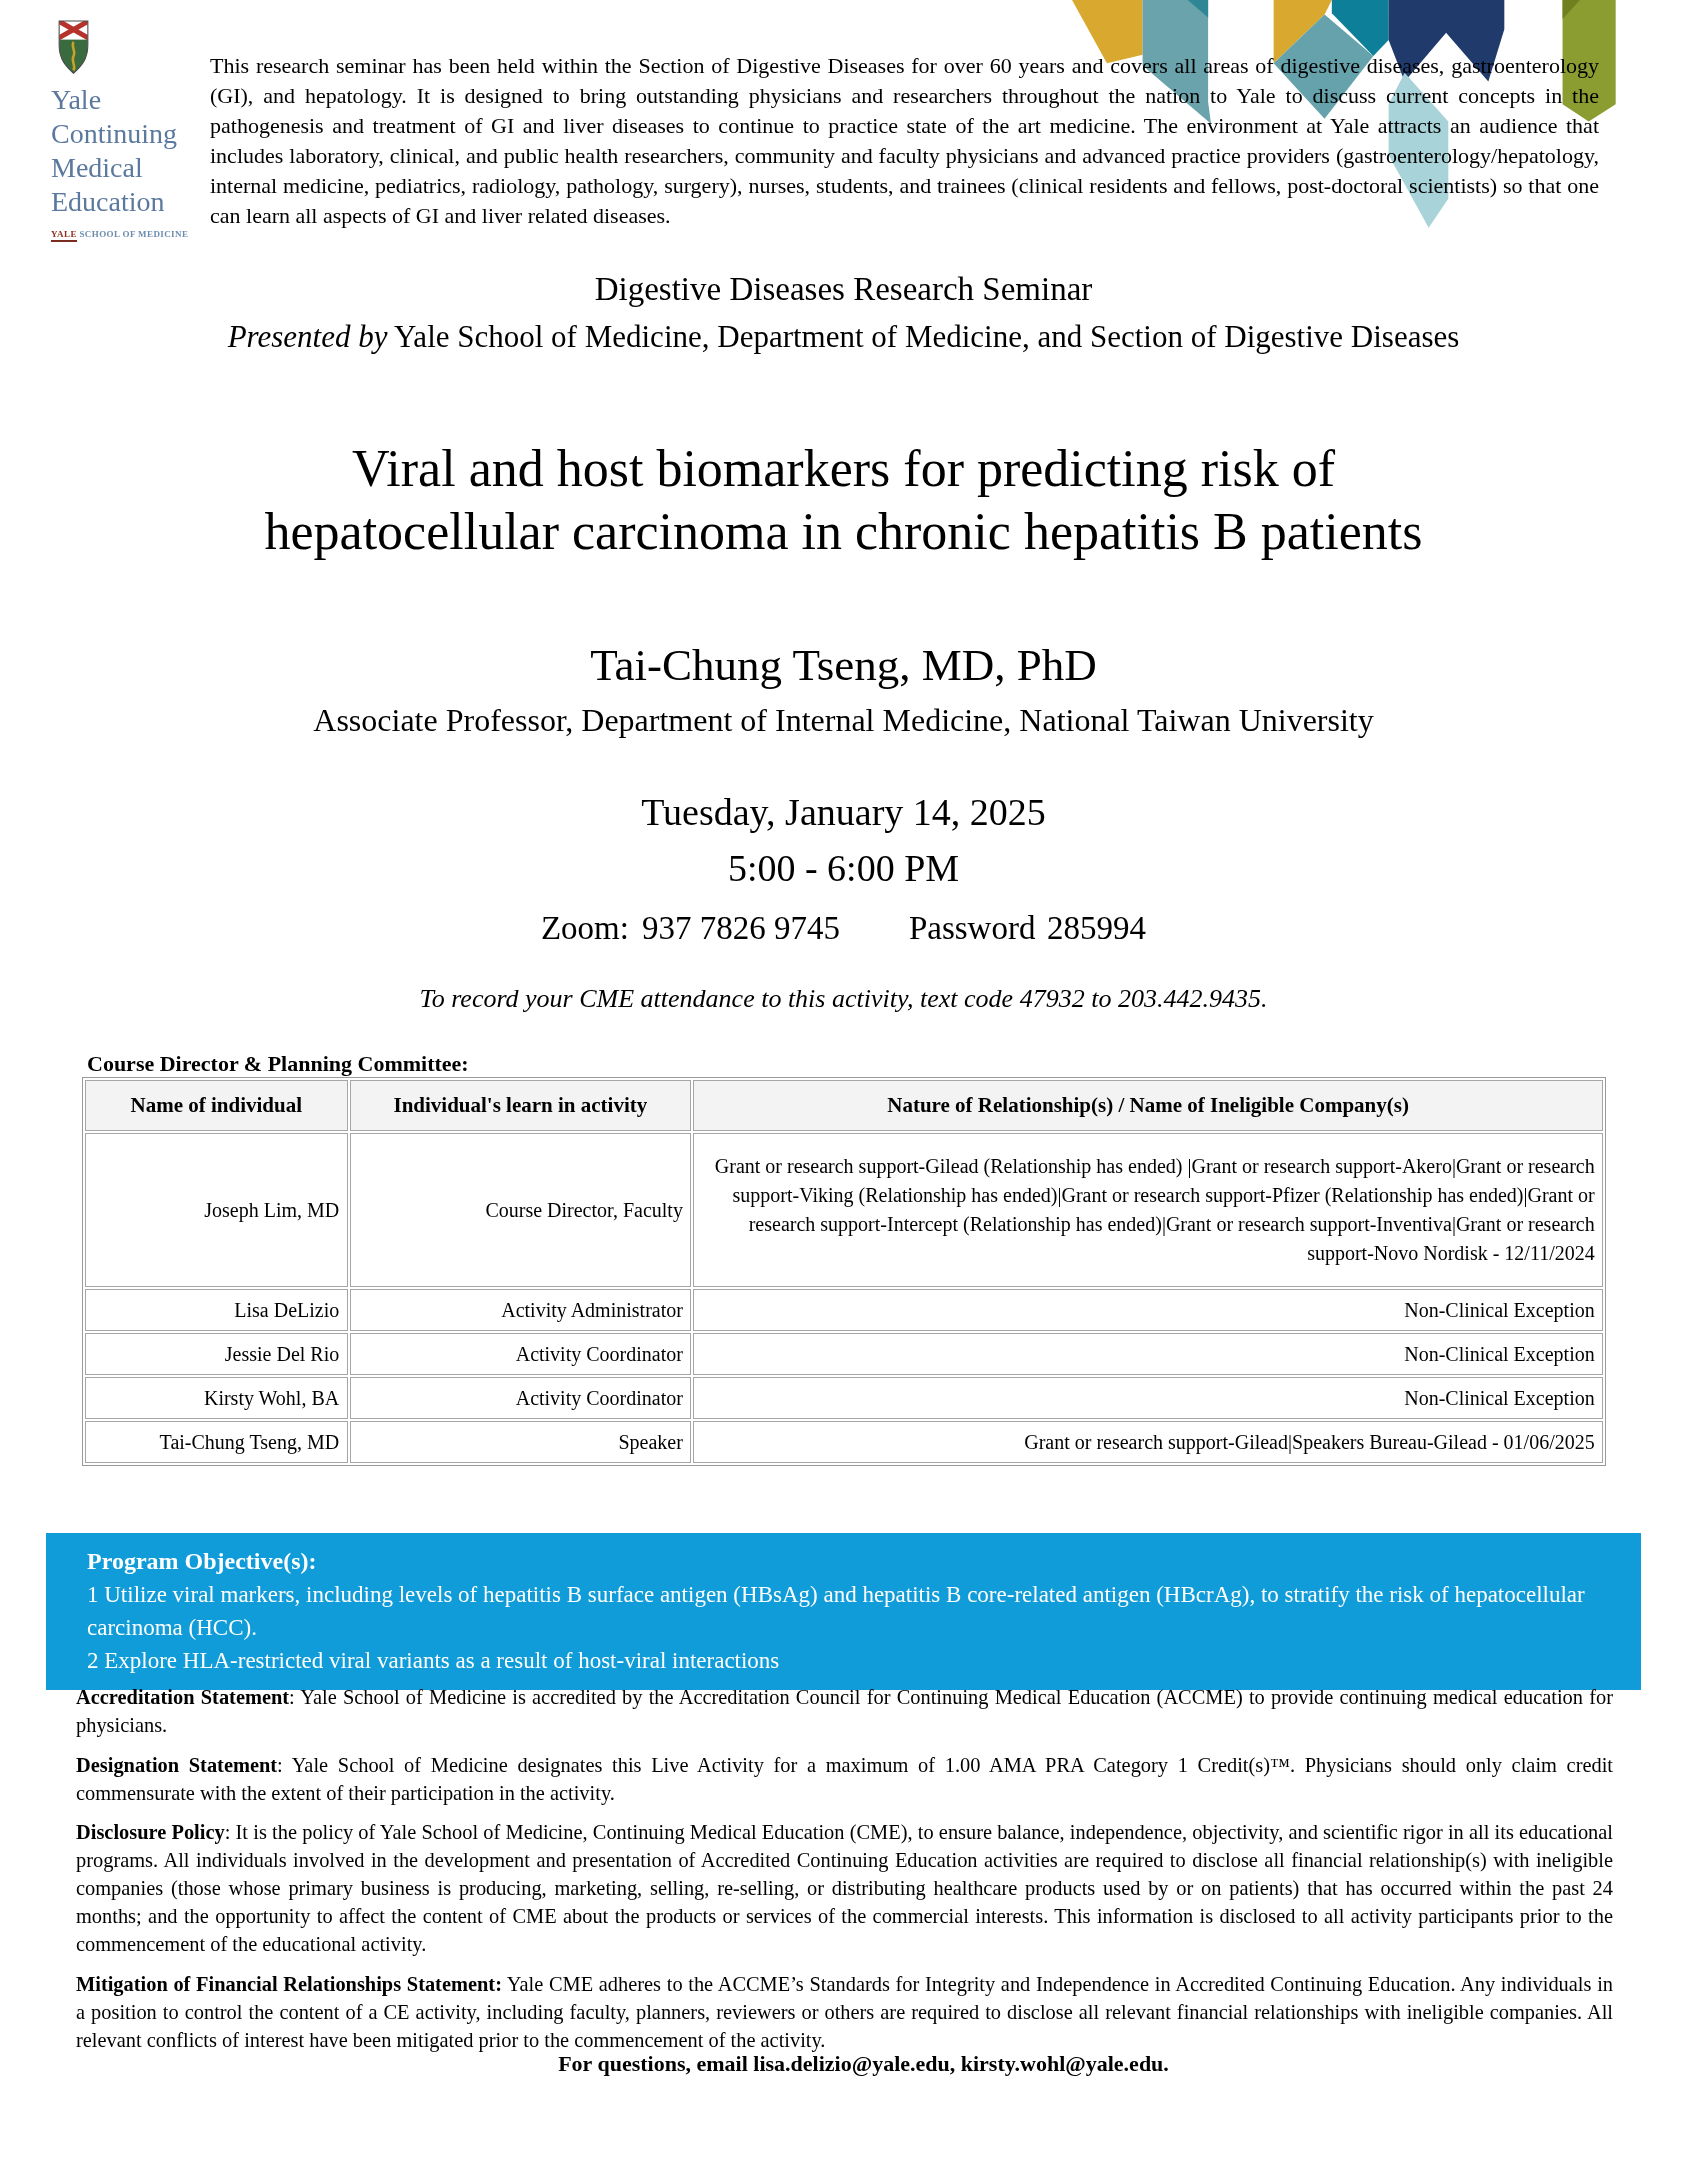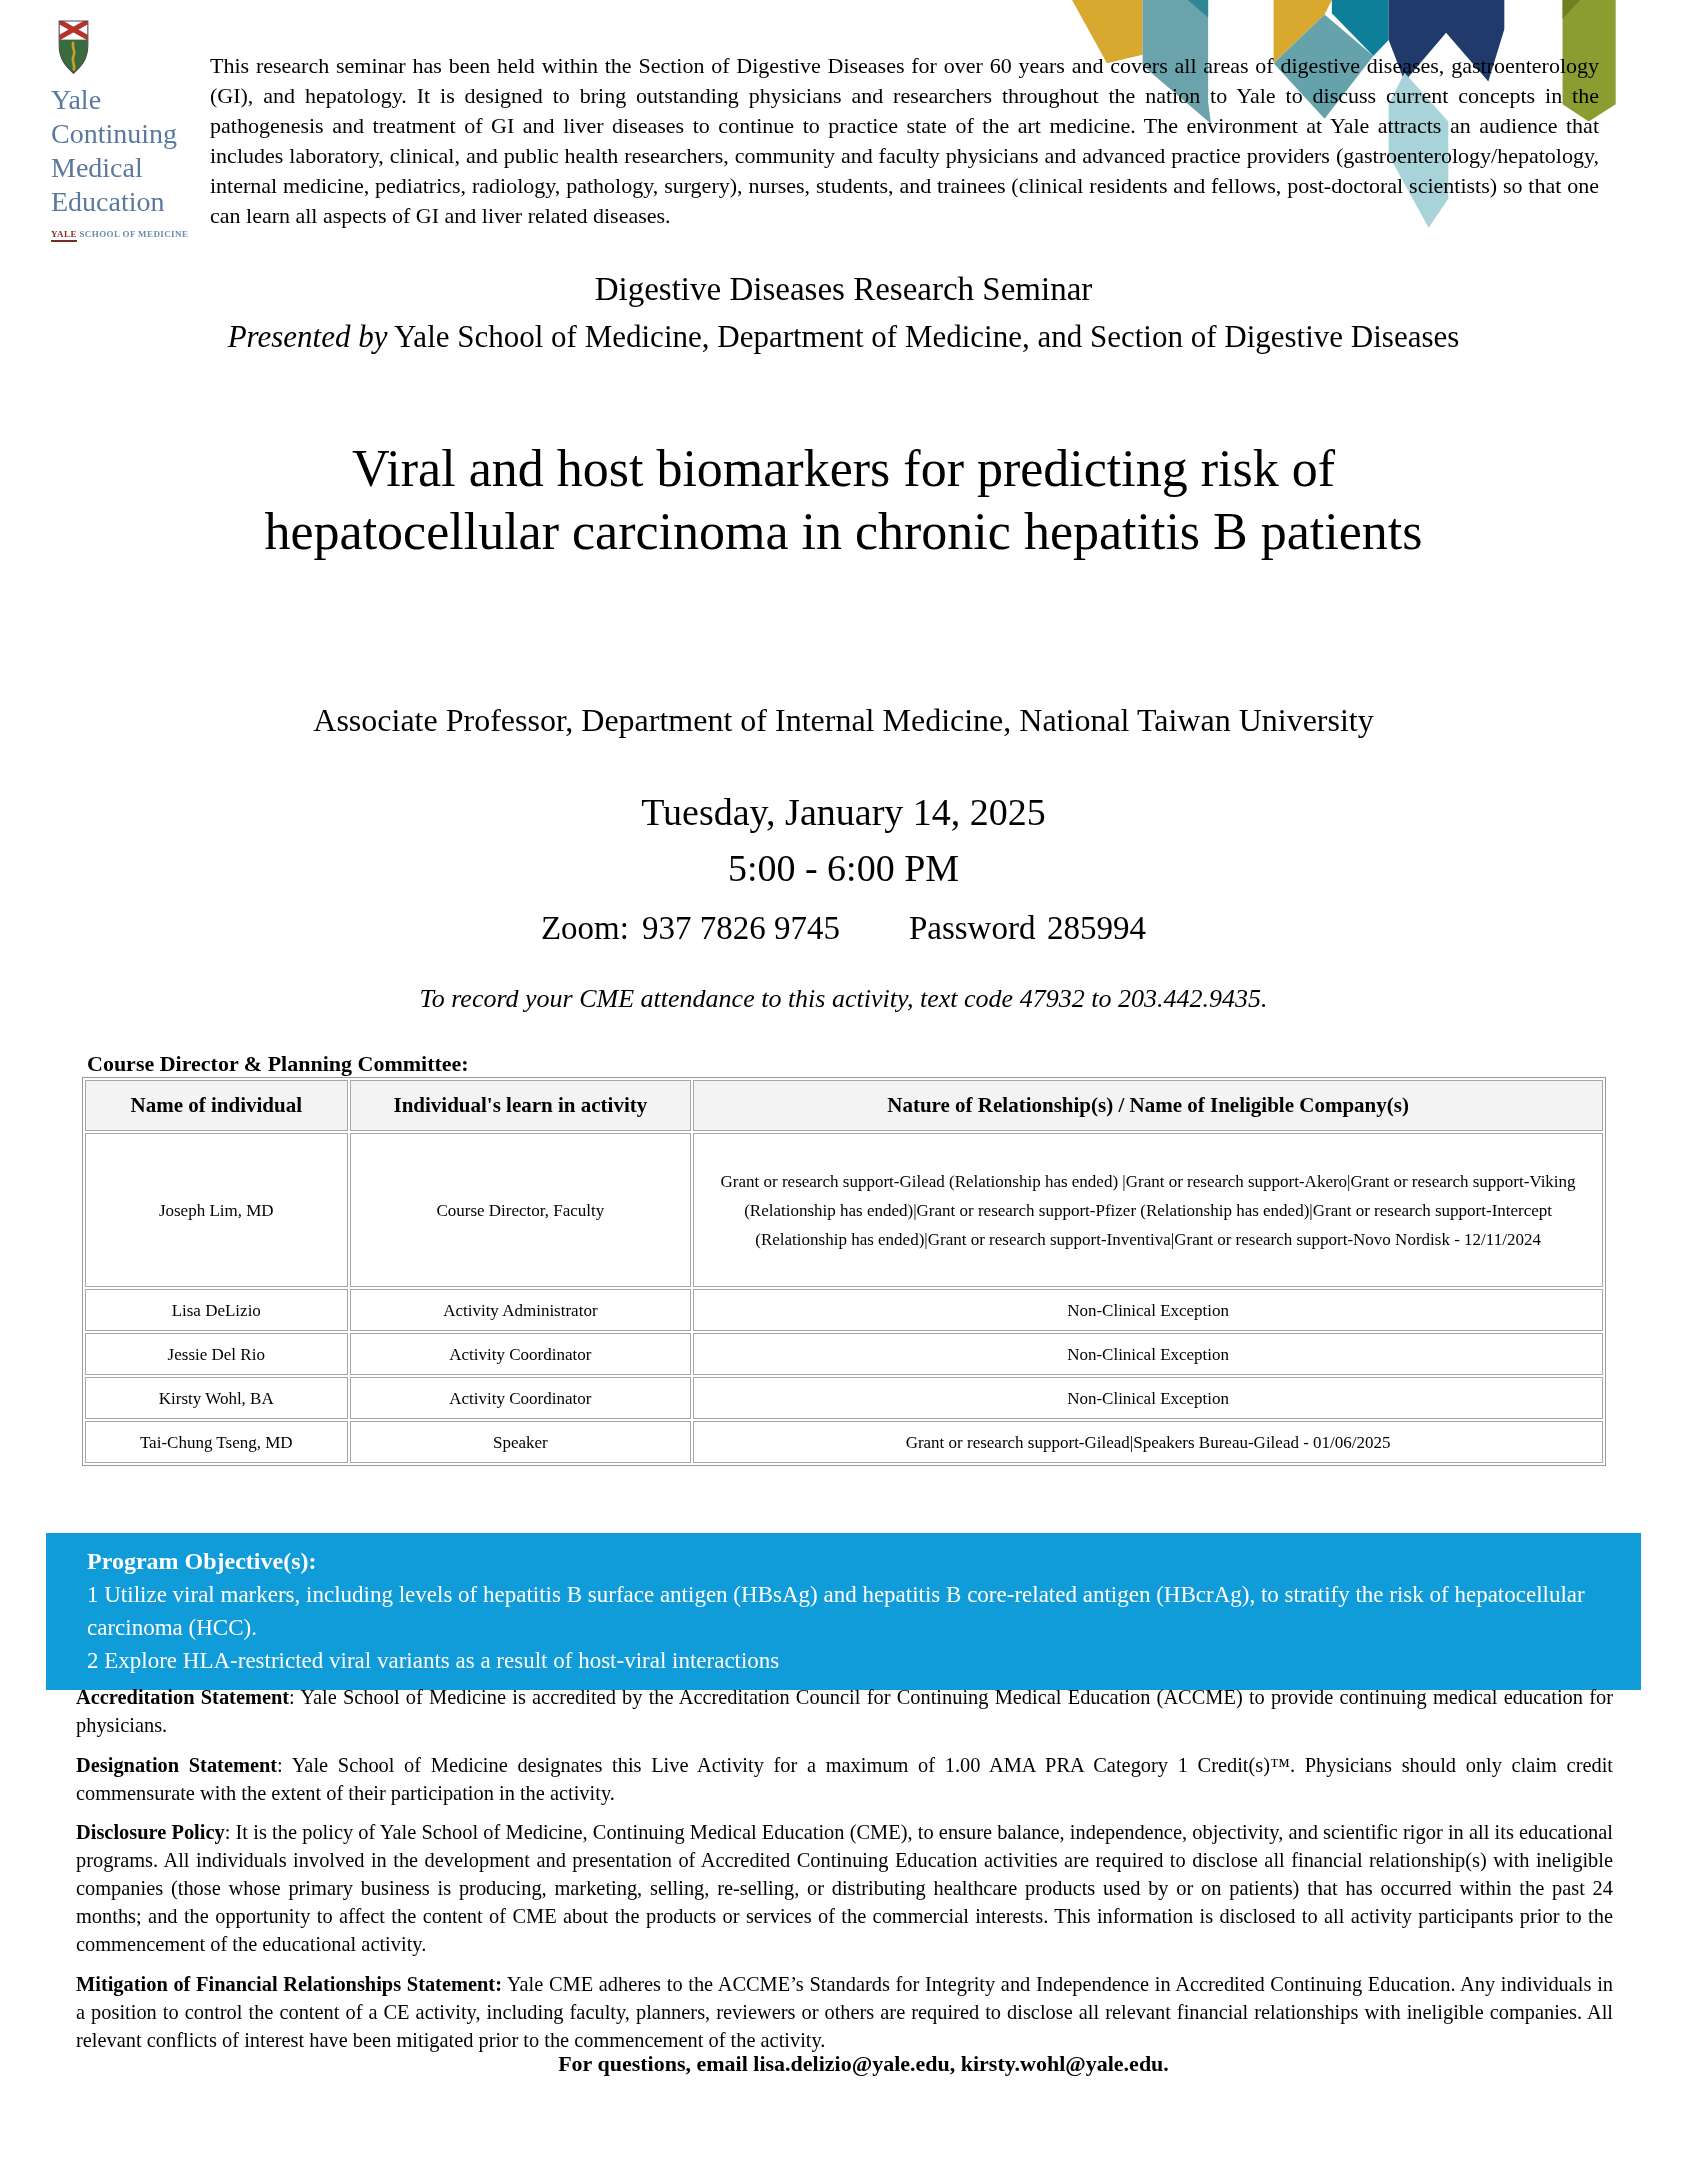--- a/index.html
+++ b/index.html
@@ -50,21 +50,21 @@
   table.disclosure{
     width:1524px;border-collapse:separate;border-spacing:2.2px;
     border:0.7px solid #9a9a9a;
   }
   table.disclosure th{
     background:#f3f3f3;border:0.7px solid #a6a6a6;
     font-size:21px;font-weight:bold;text-align:center;padding:2.9px 5.8px;
   }
   table.disclosure td{
     background:#ffffff;border:0.7px solid #a6a6a6;
-    font-size:17px;line-height:29px;text-align:center;padding:1.5px 7.3px;
+    font-size:20px;line-height:29px;text-align:right;padding:1.5px 7.3px;
     vertical-align:middle;
   }
   table.disclosure thead tr{height:51px;}
   table.disclosure tbody tr{height:42px;}
   table.disclosure tbody tr.tall{height:154px;}
 
   
   .objectives{
     position:absolute;left:46px;top:1533px;width:1595px;box-sizing:border-box;
     padding:11.6px 44px 13px 41px;color:#ffffff;
@@ -132,20 +132,21 @@
   <div class="center series-title">Digestive Diseases Research Seminar</div>
   <div class="center presented">
     <i>Presented by</i><span> Yale School of Medicine, Department of Medicine, and Section of Digestive Diseases</span>
   </div>
 
   <div class="center main-title">
     <div>Viral and host biomarkers for predicting risk of</div>
     <div>hepatocellular carcinoma in chronic hepatitis B patients</div>
   </div>
 
+  <div class="center speaker">Tai-Chung Tseng, MD, PhD</div>
   <div class="center affiliation">Associate Professor, Department of Internal Medicine, National Taiwan University</div>
 
   <div class="center date-line">Tuesday, January 14, 2025</div>
   <div class="center time-line">5:00 - 6:00 PM</div>
   <div class="center zoom-line">
     <span>Zoom:</span><span class="gap-s">937 7826 9745</span><span class="gap-l">Password</span><span class="gap-m">285994</span>
   </div>
 
   <div class="center cme-line">To record your CME attendance to this activity, text code 47932 to 203.442.9435.</div>
 

